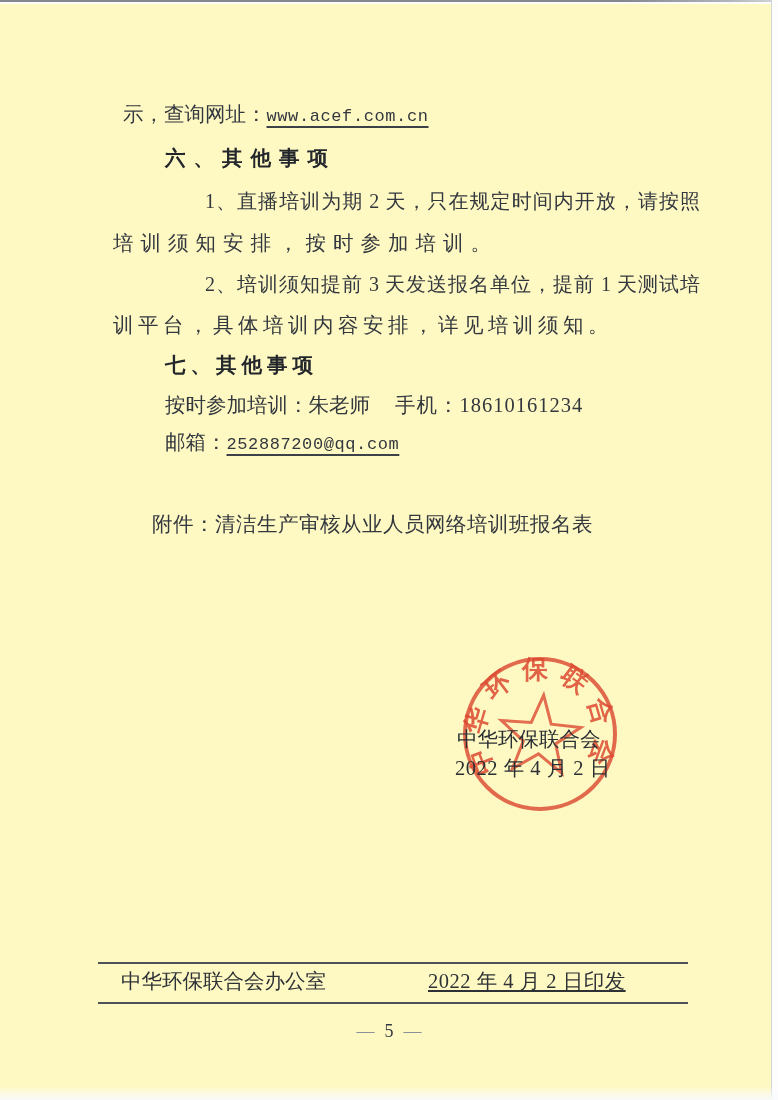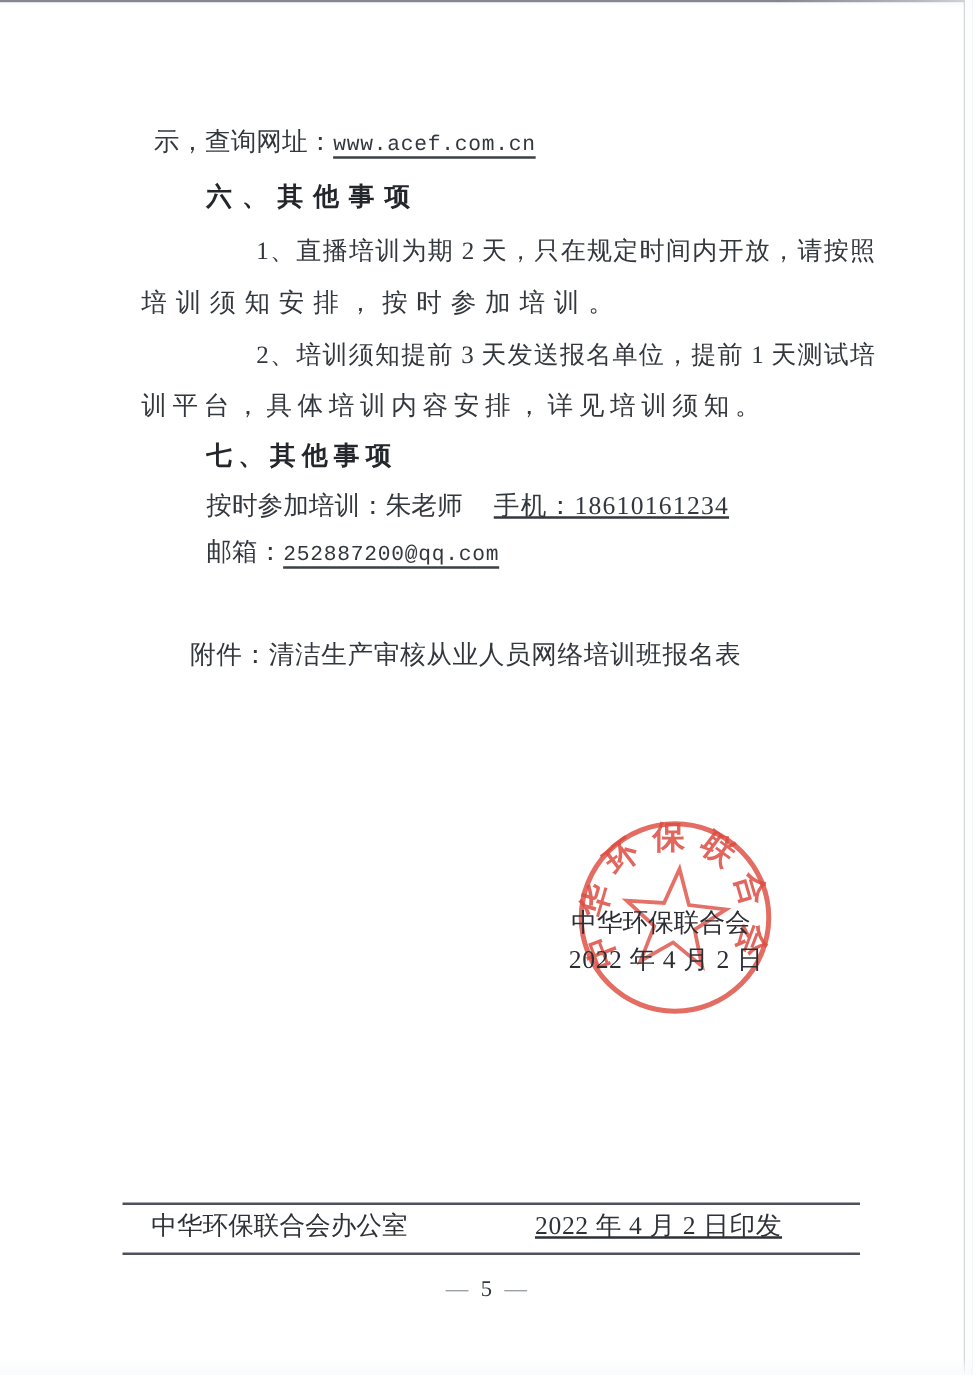--- a/index.html
+++ b/index.html
@@ -1,18 +1,18 @@
 <!DOCTYPE html>
 <html><head>
 <meta charset="utf-8">
 <style>
   html,body{margin:0;padding:0;background:#e9ebef;}
   .page{
     position:relative;width:778px;height:1100px;margin:0 auto;
-    background:#ffffff;overflow:hidden;
+    background:#fef9c3;overflow:hidden;
     font-family:"Liberation Serif","DejaVu Serif",serif;
     color:#33373e;
   }
   .edge-top{position:absolute;top:0;left:0;right:0;height:2px;
     background:linear-gradient(to right,#84888e 0%,#84888e 80%,#b3b6bc 94%,#d4d6da 100%);}
   .edge-top-hl{position:absolute;top:2px;left:0;right:0;height:2px;background:#fbfcfe;}
   .edge-right-line{position:absolute;top:0;right:6px;bottom:0;width:1px;background:#d2d5da;}
   .edge-right-white{position:absolute;top:0;right:0;bottom:0;width:6px;background:#fdfdfe;}
   .edge-bottom{position:absolute;left:0;right:0;bottom:0;height:14px;
     background:linear-gradient(to bottom,rgba(250,251,253,0),#f9fafc);}
@@ -50,21 +50,21 @@
 
   <div class="line j" style="left:165px;top:189px;width:495px;">1、直播培训为期 2 天，只在规定时间内开放，请按照</div>
   <div class="line" style="left:113px;top:231px;letter-spacing:7px;">培训须知安排，按时参加培训。</div>
 
   <div class="line j" style="left:165px;top:272px;width:495px;">2、培训须知提前 3 天发送报名单位，提前 1 天测试培</div>
   <div class="line" style="left:113px;top:313px;letter-spacing:4.5px;">训平台，具体培训内容安排，详见培训须知。</div>
 
   <div class="line heading" style="left:165px;top:353px;letter-spacing:5px;">七、其他事项</div>
 
   <div class="line" style="left:165px;top:393px;">
-    <span>按时参加培训：朱老师</span><span style="display:inline-block;width:25px;"></span><span style="letter-spacing:1px;text-decoration:underline;">手机：18610161234</span>
+    <span>按时参加培训：朱老师</span><span style="display:inline-block;width:25px;"></span><span style="letter-spacing:1px;">手机：18610161234</span>
   </div>
 
   <div class="line" style="left:165px;top:430px;">
     <span>邮箱：</span><span class="mono u">252887200@qq.com</span>
   </div>
 
   <div class="line" style="left:152px;top:512px;letter-spacing:0.5px;">附件：清洁生产审核从业人员网络培训班报名表</div>
 
   <svg class="stamp" width="172" height="172" viewBox="0 0 172 172">
     <defs>

